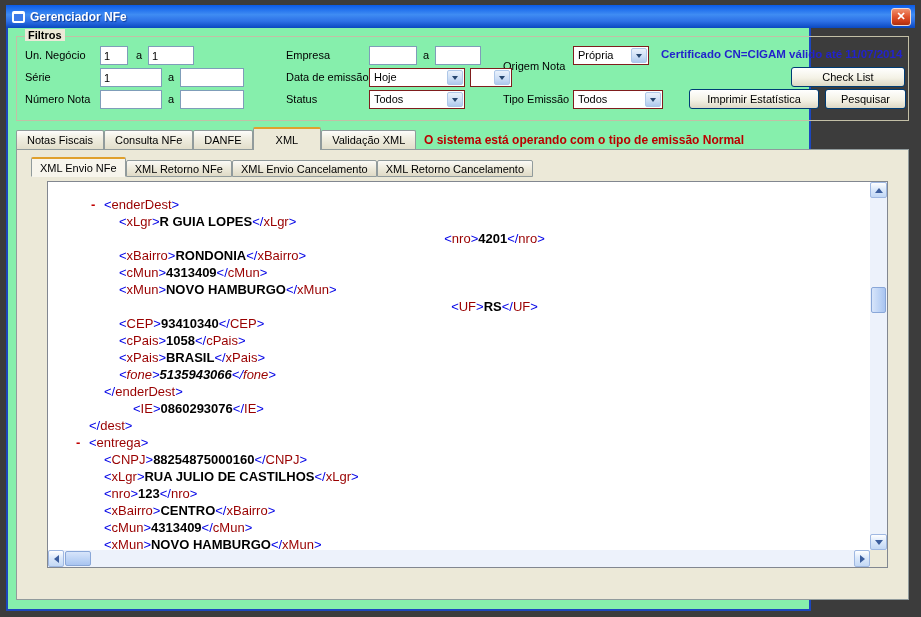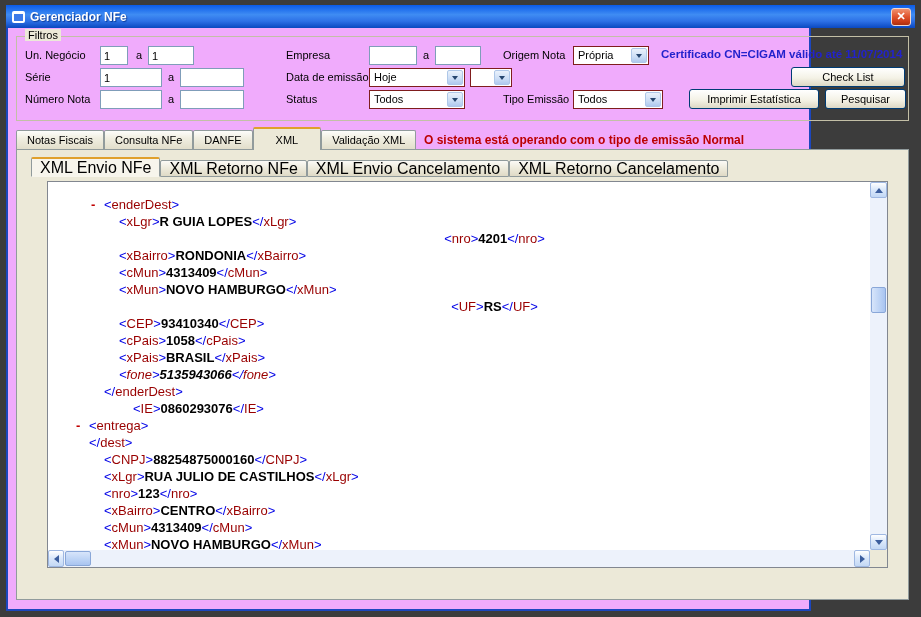--- a/index.html
+++ b/index.html
@@ -1,37 +1,37 @@
 <!DOCTYPE html>
 <html style="--certificate-blue: #2222CC; --status-red: #BB0000; --xml-bracket-blue: #0000E6; --xml-tag-maroon: #990000; --xml-value-black: #000000; --xml-dash-red: #C00000;"><head>
 <meta charset="utf-8">
 <style>
   * { margin:0; padding:0; box-sizing:border-box; }
   html,body { width:921px; height:617px; overflow:hidden; }
   body { background:#3C3C3C; font-family:"Liberation Sans",sans-serif; position:relative; }
 
   .window { position:absolute; left:6px; top:5px; width:805px; height:606px;
-            background:#f0abfc; border:2px solid #1C47BE; border-top:none; }
+            background:#86efac; border:2px solid #1C47BE; border-top:none; }
 
   
   .titlebar { position:absolute; left:-2px; top:0; width:909px; height:23px;
     background:linear-gradient(180deg,#0B5BE8 0%,#3F8CF3 42%,#2E71E6 70%,#0A48C0 100%);
     display:flex; align-items:center; padding:0 4px; }
   .title-icon { width:13px; height:12px; background:#fff; border-radius:2px; margin:0 5px 0 2px; position:relative; flex:0 0 auto; }
   .title-icon::after { content:""; position:absolute; left:2px; top:3px; right:2px; bottom:2px; background:#3E7BE8; }
   .title-text { color:#fff; font-weight:bold; font-size:12px; text-shadow:1px 1px 1px #0A3A96; flex:1; }
   .close-btn { width:20px; height:18px; border:1px solid #F3D8CE; border-radius:3px;
     background:linear-gradient(180deg,#F0926F 0%,#E25731 45%,#C93A16 80%,#A92F10 100%);
     color:#fff; font-size:11px; font-weight:bold; display:flex; align-items:center; justify-content:center; cursor:default; }
 
   
   .groupbox { position:absolute; left:8px; top:31px; width:893px; height:85px;
     border:1px solid #C3BFA6; }
   .legend { position:absolute; top:-8px; left:8px; background:#ECE9D8; padding:0 3px;
-    font-size:11px; font-weight:normal; color:#000; }
+    font-size:11px; font-weight:bold; color:#000; }
   .lbl { position:absolute; font-size:11px; color:#000; white-space:nowrap; }
   .tb { position:absolute; height:19px; border:1px solid #7F9DB9; background:#fff;
     font-size:11px; font-family:"Liberation Sans",sans-serif; padding:1px 3px; }
   .combo { position:absolute; height:19px; border:1px solid #7f1d1d; background:#fff; }
   .cval { position:absolute; left:4px; top:2px; right:18px; font-size:11px; white-space:nowrap; overflow:hidden; }
   .cbtn { position:absolute; right:1px; top:1px; width:16px; height:15px; border:1px solid #AEC7E8; border-radius:2px;
     background:linear-gradient(180deg,#EAF1FB 0%,#CBDDF5 60%,#AFC9EE 100%); display:flex; align-items:center; justify-content:center; }
   .arr-dn { width:0; height:0; border:3px solid transparent; border-top:4px solid #26456E; margin-top:4px; }
   .xpbtn { position:absolute; height:20px; border:1px solid #003C74; border-radius:3px;
     background:linear-gradient(180deg,#FFFFFF 0%,#F4F2E6 55%,#DDD8C4 100%);
@@ -48,21 +48,21 @@
   .status-msg { position:absolute; left:416px; top:128px; font-size:12px; font-weight:bold;
     color:var(--status-red,#BB0000); white-space:nowrap; z-index:6; }
 
   
   .panel { position:absolute; left:8px; top:144px; width:893px; height:451px;
     border:1px solid #919B9C; background:#ECE9D8; }
 
   .itabs-row { position:absolute; left:14px; top:7px; height:20px; display:flex; align-items:flex-end; }
   .itab { height:17px; padding:0 8px; border:1px solid #919B9C; border-radius:2px 2px 0 0;
     background:linear-gradient(180deg,#FBFAF6 0%,#EDEADB 50%,#DFDAC6 100%);
-    font-size:16px; display:flex; align-items:center; white-space:nowrap; }
+    font-size:11px; display:flex; align-items:center; white-space:nowrap; }
   .itab.active { height:20px; background:#F7F5EC; border-bottom:1px solid #F7F5EC; border-top:2px solid #E0A02C; }
 
   
   .xmlbox { position:absolute; left:30px; top:31px; width:841px; height:387px;
     background:#fff; border:1px solid #828790; }
   .xml-content { position:absolute; left:0; top:0; right:17px; bottom:17px; overflow:hidden; padding-top:3px;
     font-size:13px; line-height:17px; white-space:nowrap;margin-top:11px; }
   .xline { height:17px; }
   .dash { display:inline-block; width:13px; color:var(--xml-dash-red,#C00000); font-weight:bold; }
   .xbr  { color:var(--xml-bracket-blue,#0000E6); }
@@ -108,21 +108,21 @@
     <span class="lbl" style="left:8px;top:12px">Un. Negócio</span>
     <input class="tb" style="left: 83px; top: 9px; width: 28px;" value="1">
     <span class="lbl" style="left:119px;top:12px">a</span>
     <input class="tb" style="left: 131px; top: 9px; width: 46px;" value="1">
 
     <span class="lbl" style="left:269px;top:12px">Empresa</span>
     <input class="tb" style="left: 352px; top: 9px; width: 48px;" value="">
     <span class="lbl" style="left:406px;top:12px">a</span>
     <input class="tb" style="left: 418px; top: 9px; width: 46px;" value="">
 
-    <span class="lbl" style="left:486px;top:12px">Origem Nota</span>
+    <span class="lbl" style="left:486px;top:23px">Origem Nota</span>
     <div class="combo" style="left:556px;top:9px;width:76px">
       <span class="cval">Própria</span>
       <span class="cbtn">
           <span class="arr-dn"></span>
         </span>
     </div>
     <span class="cert" style="left:644px;top:11px">Certificado CN=CIGAM válido até 11/07/2014</span>
 
     <span class="lbl" style="left:8px;top:34px">Série</span>
     <input class="tb" style="left: 83px; top: 31px; width: 62px;" value="1">
@@ -194,22 +194,22 @@
           <div class="xline" style="padding-left: 71px;"><span class="xbr">&lt;</span><span class="xtag">xBairro</span><span class="xbr">&gt;</span><span class="xval">RONDONIA</span><span class="xbr">&lt;/</span><span class="xtag">xBairro</span><span class="xbr">&gt;</span></div>
           <div class="xline" style="padding-left: 71px;"><span class="xbr">&lt;</span><span class="xtag">cMun</span><span class="xbr">&gt;</span><span class="xval">4313409</span><span class="xbr">&lt;/</span><span class="xtag">cMun</span><span class="xbr">&gt;</span></div>
           <div class="xline" style="padding-left: 71px;"><span class="xbr">&lt;</span><span class="xtag">xMun</span><span class="xbr">&gt;</span><span class="xval">NOVO HAMBURGO</span><span class="xbr">&lt;/</span><span class="xtag">xMun</span><span class="xbr">&gt;</span></div>
           <div class="xline" style="padding-left: 71px; text-align: center;"><span class="xbr">&lt;</span><span class="xtag">UF</span><span class="xbr">&gt;</span><span class="xval">RS</span><span class="xbr">&lt;/</span><span class="xtag">UF</span><span class="xbr">&gt;</span></div>
           <div class="xline" style="padding-left: 71px;"><span class="xbr">&lt;</span><span class="xtag">CEP</span><span class="xbr">&gt;</span><span class="xval">93410340</span><span class="xbr">&lt;/</span><span class="xtag">CEP</span><span class="xbr">&gt;</span></div>
           <div class="xline" style="padding-left: 71px;"><span class="xbr">&lt;</span><span class="xtag">cPais</span><span class="xbr">&gt;</span><span class="xval">1058</span><span class="xbr">&lt;/</span><span class="xtag">cPais</span><span class="xbr">&gt;</span></div>
           <div class="xline" style="padding-left: 71px;"><span class="xbr">&lt;</span><span class="xtag">xPais</span><span class="xbr">&gt;</span><span class="xval">BRASIL</span><span class="xbr">&lt;/</span><span class="xtag">xPais</span><span class="xbr">&gt;</span></div>
           <div class="xline" style="padding-left: 71px; font-style: italic;"><span class="xbr">&lt;</span><span class="xtag">fone</span><span class="xbr">&gt;</span><span class="xval">5135943066</span><span class="xbr">&lt;/</span><span class="xtag">fone</span><span class="xbr">&gt;</span></div>
           <div class="xline" style="padding-left: 56px;"><span class="xbr">&lt;/</span><span class="xtag">enderDest</span><span class="xbr">&gt;</span></div>
           <div class="xline" style="padding-left: 85px;"><span class="xbr">&lt;</span><span class="xtag">IE</span><span class="xbr">&gt;</span><span class="xval">0860293076</span><span class="xbr">&lt;/</span><span class="xtag">IE</span><span class="xbr">&gt;</span></div>
+          <div class="xline" style="padding-left: 41px;"><span class="xbr">&lt;/</span><span class="xtag">dest</span><span class="xbr">&gt;</span></div>
           <div class="xline" style="padding-left: 28px;"><span class="dash">-</span><span class="xbr">&lt;</span><span class="xtag">entrega</span><span class="xbr">&gt;</span></div>
-          <div class="xline" style="padding-left: 41px;"><span class="xbr">&lt;/</span><span class="xtag">dest</span><span class="xbr">&gt;</span></div>
           <div class="xline" style="padding-left: 56px;"><span class="xbr">&lt;</span><span class="xtag">CNPJ</span><span class="xbr">&gt;</span><span class="xval">88254875000160</span><span class="xbr">&lt;/</span><span class="xtag">CNPJ</span><span class="xbr">&gt;</span></div>
           <div class="xline" style="padding-left: 56px;"><span class="xbr">&lt;</span><span class="xtag">xLgr</span><span class="xbr">&gt;</span><span class="xval">RUA JULIO DE CASTILHOS</span><span class="xbr">&lt;/</span><span class="xtag">xLgr</span><span class="xbr">&gt;</span></div>
           <div class="xline" style="padding-left: 56px;"><span class="xbr">&lt;</span><span class="xtag">nro</span><span class="xbr">&gt;</span><span class="xval">123</span><span class="xbr">&lt;/</span><span class="xtag">nro</span><span class="xbr">&gt;</span></div>
           <div class="xline" style="padding-left: 56px;"><span class="xbr">&lt;</span><span class="xtag">xBairro</span><span class="xbr">&gt;</span><span class="xval">CENTRO</span><span class="xbr">&lt;/</span><span class="xtag">xBairro</span><span class="xbr">&gt;</span></div>
           <div class="xline" style="padding-left: 56px;"><span class="xbr">&lt;</span><span class="xtag">cMun</span><span class="xbr">&gt;</span><span class="xval">4313409</span><span class="xbr">&lt;/</span><span class="xtag">cMun</span><span class="xbr">&gt;</span></div>
           <div class="xline" style="padding-left: 56px;"><span class="xbr">&lt;</span><span class="xtag">xMun</span><span class="xbr">&gt;</span><span class="xval">NOVO HAMBURGO</span><span class="xbr">&lt;/</span><span class="xtag">xMun</span><span class="xbr">&gt;</span></div>
           <div class="xline" style="padding-left: 56px;"><span class="xbr">&lt;</span><span class="xtag">UF</span><span class="xbr">&gt;</span><span class="xval">RS</span><span class="xbr">&lt;/</span><span class="xtag">UF</span><span class="xbr">&gt;</span></div>
         </div>
 
       <div class="vscroll">

